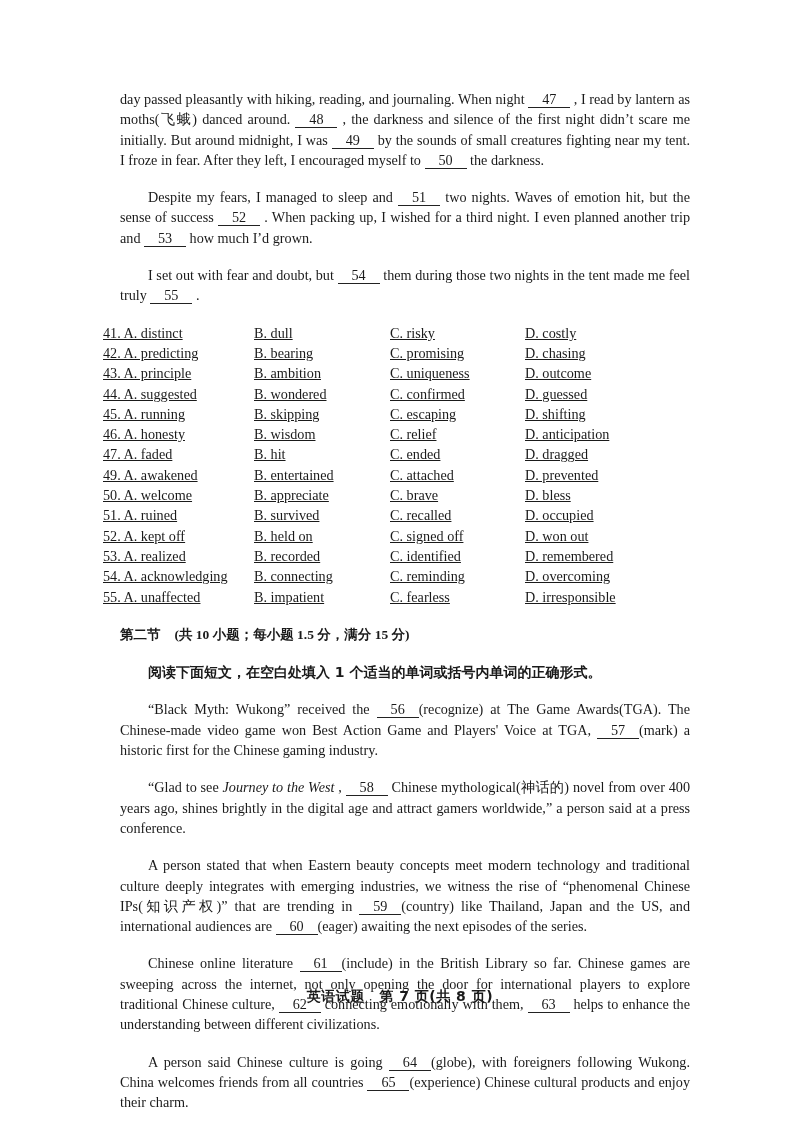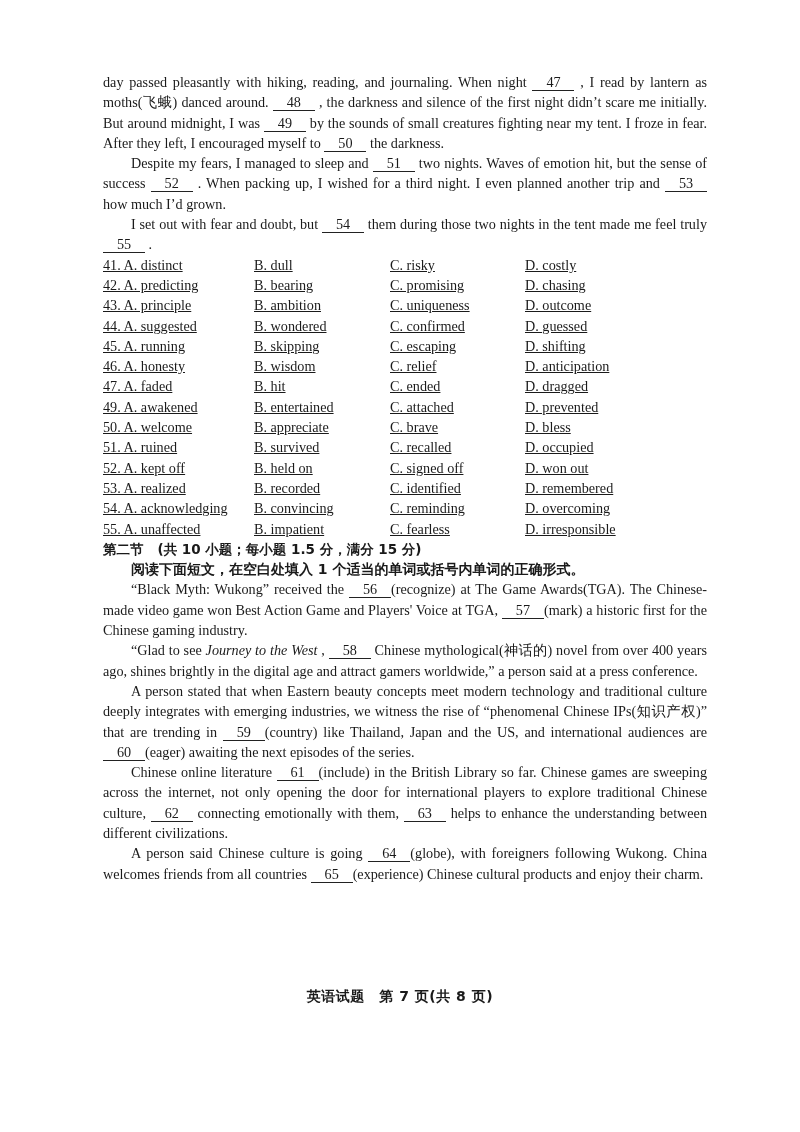--- a/index.html
+++ b/index.html
@@ -5,35 +5,35 @@
   html, body { margin: 0; padding: 0; background: #ffffff; }
   body {
     width: 800px; height: 1132px; position: relative; overflow: hidden;
     font-family: "Liberation Serif", "DejaVu Serif", serif;
     color: #1a1a1a;
   }
   .page {
     position: absolute; left: 103px; top: 72px; width: 604px;
     font-size: 14.2px; line-height: 20.3px;
   }
-  p { margin: 0; text-align: justify; }
+  p { margin: 17px; text-align: justify; }
   .indent { text-indent: 28px; }
   .blank {
     display: inline-block; border-bottom: 1px solid #222; text-align: center;
     min-width: 38px; padding: 0 2px; line-height: 16px; text-indent: 0;
   }
   .opts { margin: 0; }
   .opt-row { display: flex; height: 20.3px; text-decoration: underline; }
   .opt-row span { display: inline-block; white-space: nowrap; }
   .c1 { width: 151px; }
   .c2 { width: 136px; }
   .c3 { width: 135px; }
   .c4 { width: 150px; }
   .sec-head { font-family: "DejaVu Sans", sans-serif; font-weight: bold; font-size: 13.5px; }
-  .sec-head .note { font-weight: bold; margin-left: 14px; }
+  .sec-head .note { font-weight: bold; margin-left: 14px; font-family: Liberation Serif, serif; }
   .instr { font-family: "DejaVu Sans", sans-serif; font-weight: bold; font-size: 14px; text-indent: 28px; }
   .footer {
     position: absolute; top: 988px; left: 0; width: 800px; text-align: center;
     font-family: "DejaVu Sans", sans-serif; font-weight: bold; font-size: 14px; letter-spacing: 0.5px;
   }
   em { font-style: italic; }
 </style>
 </head>
 <body>
 
@@ -113,21 +113,21 @@
         <span class="c4">D. won out</span>
       </div>
       <div class="opt-row">
         <span class="c1">53. A. realized</span>
         <span class="c2">B. recorded</span>
         <span class="c3">C. identified</span>
         <span class="c4">D. remembered</span>
       </div>
       <div class="opt-row">
         <span class="c1">54. A. acknowledging</span>
-        <span class="c2">B. convincing</span>
+        <span class="c2">B. connecting</span>
         <span class="c3">C. reminding</span>
         <span class="c4">D. overcoming</span>
       </div>
       <div class="opt-row">
         <span class="c1">55. A. unaffected</span>
         <span class="c2">B. impatient</span>
         <span class="c3">C. fearless</span>
         <span class="c4">D. irresponsible</span>
       </div>
     </div>

